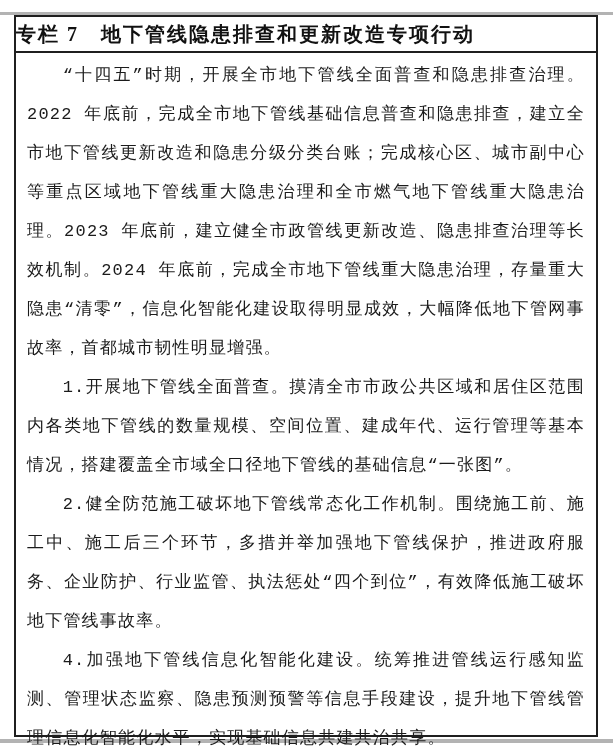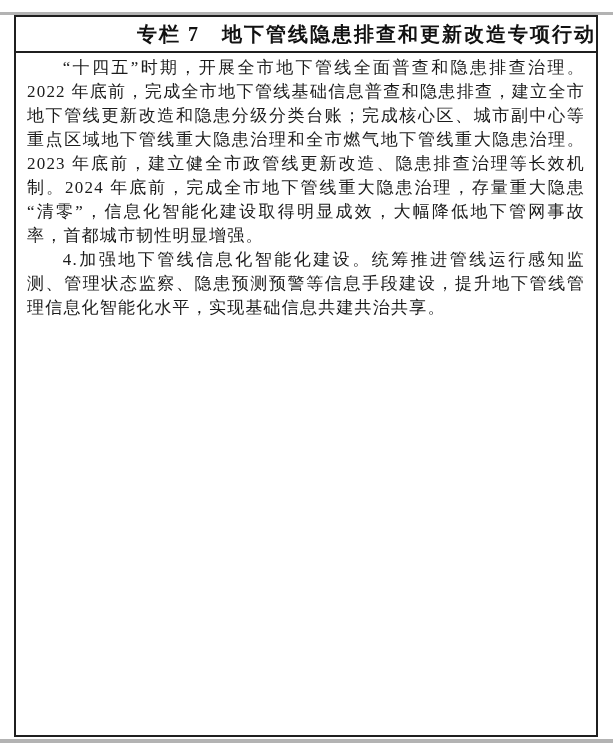--- a/index.html
+++ b/index.html
@@ -32,47 +32,50 @@
     width: 584px;
     height: 722px;
     box-sizing: border-box;
     border: 2px solid #1f1f1f;
     background: #ffffff;
     z-index: 1;
   }
   .box-title {
     height: 34px;
     line-height: 34px;
-    text-align: right;
+    text-align: left;
     font-weight: bold;
     font-size: 20px;
     letter-spacing: 2px;
     color: #111111;
     border-bottom: 2px solid #1f1f1f;
     white-space: nowrap;
     overflow: hidden;
   }
   .box-body {
     padding: 3px 11px 0 11px;
   }
   .para {
     margin: 0;
     text-indent: 2.1em;
     font-size: 17px;
-    line-height: 24px;
+    line-height: 39px;
     letter-spacing: 1.2px;
     text-align: justify;
     color: #1b1b1b;
+    font-family: Liberation Mono, monospace;
   }
 </style>
 </head>
 <body>
 
 <div class="scan-line top"></div>
 <div class="scan-line bottom"></div>
 
 <div class="callout-box">
   <div class="box-title">专栏 7　地下管线隐患排查和更新改造专项行动</div>
   <div class="box-body">
       <p class="para">“十四五”时期，开展全市地下管线全面普查和隐患排查治理。2022 年底前，完成全市地下管线基础信息普查和隐患排查，建立全市地下管线更新改造和隐患分级分类台账；完成核心区、城市副中心等重点区域地下管线重大隐患治理和全市燃气地下管线重大隐患治理。2023 年底前，建立健全市政管线更新改造、隐患排查治理等长效机制。2024 年底前，完成全市地下管线重大隐患治理，存量重大隐患“清零”，信息化智能化建设取得明显成效，大幅降低地下管网事故率，首都城市韧性明显增强。</p>
+      <p class="para">1.开展地下管线全面普查。摸清全市市政公共区域和居住区范围内各类地下管线的数量规模、空间位置、建成年代、运行管理等基本情况，搭建覆盖全市域全口径地下管线的基础信息“一张图”。</p>
+      <p class="para">2.健全防范施工破坏地下管线常态化工作机制。围绕施工前、施工中、施工后三个环节，多措并举加强地下管线保护，推进政府服务、企业防护、行业监管、执法惩处“四个到位”，有效降低施工破坏地下管线事故率。</p>
       <p class="para">4.加强地下管线信息化智能化建设。统筹推进管线运行感知监测、管理状态监察、隐患预测预警等信息手段建设，提升地下管线管理信息化智能化水平，实现基础信息共建共治共享。</p>
     </div>
 </div>
 
 </body></html>

